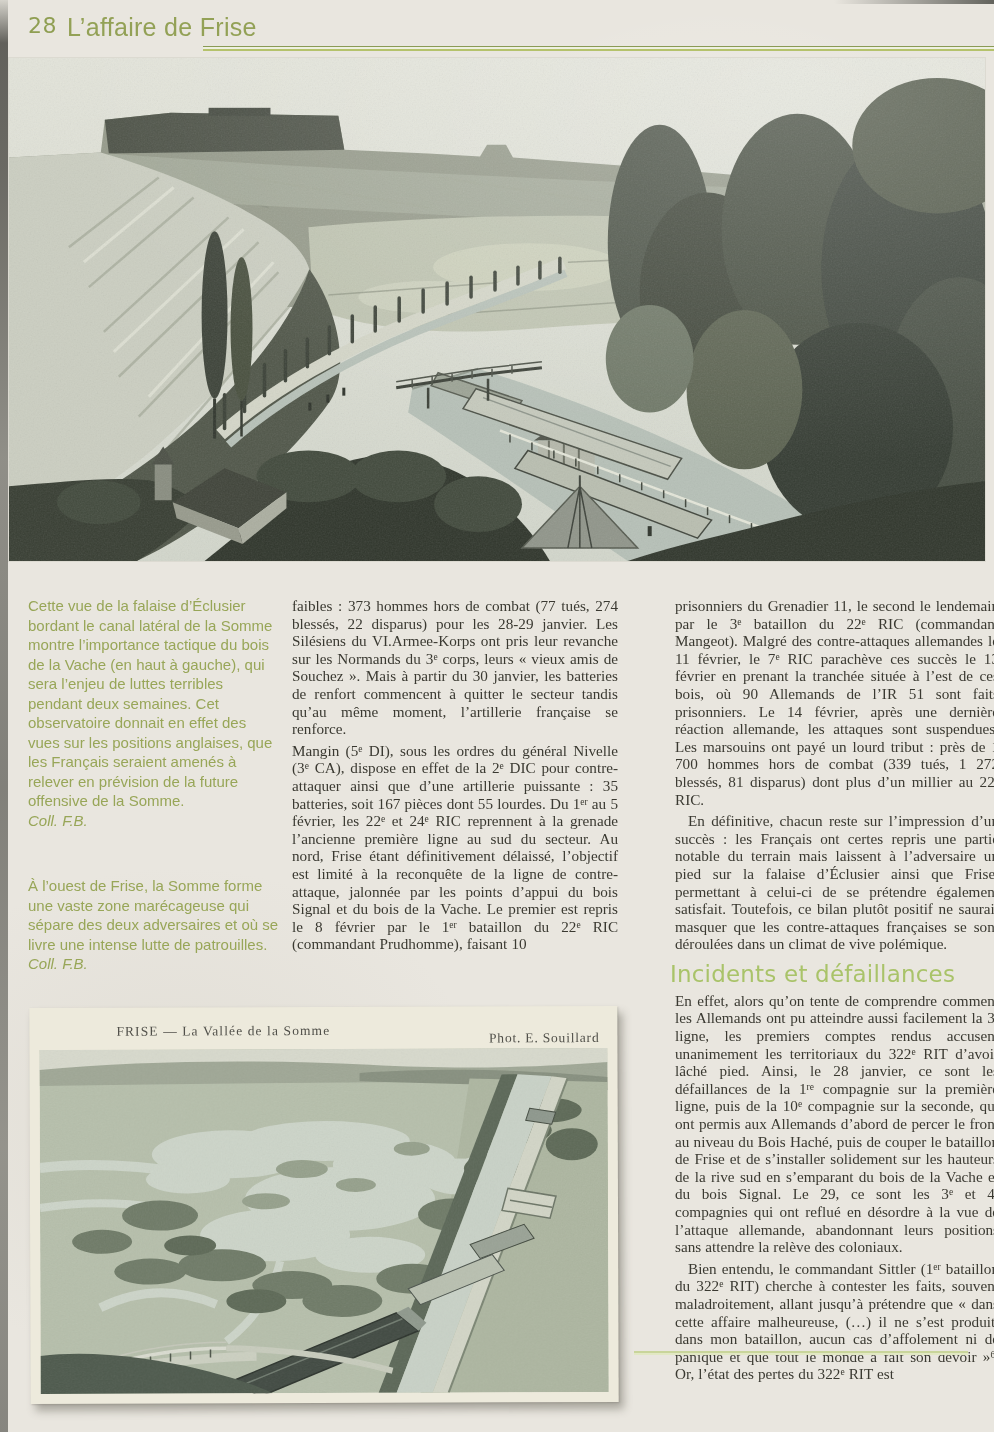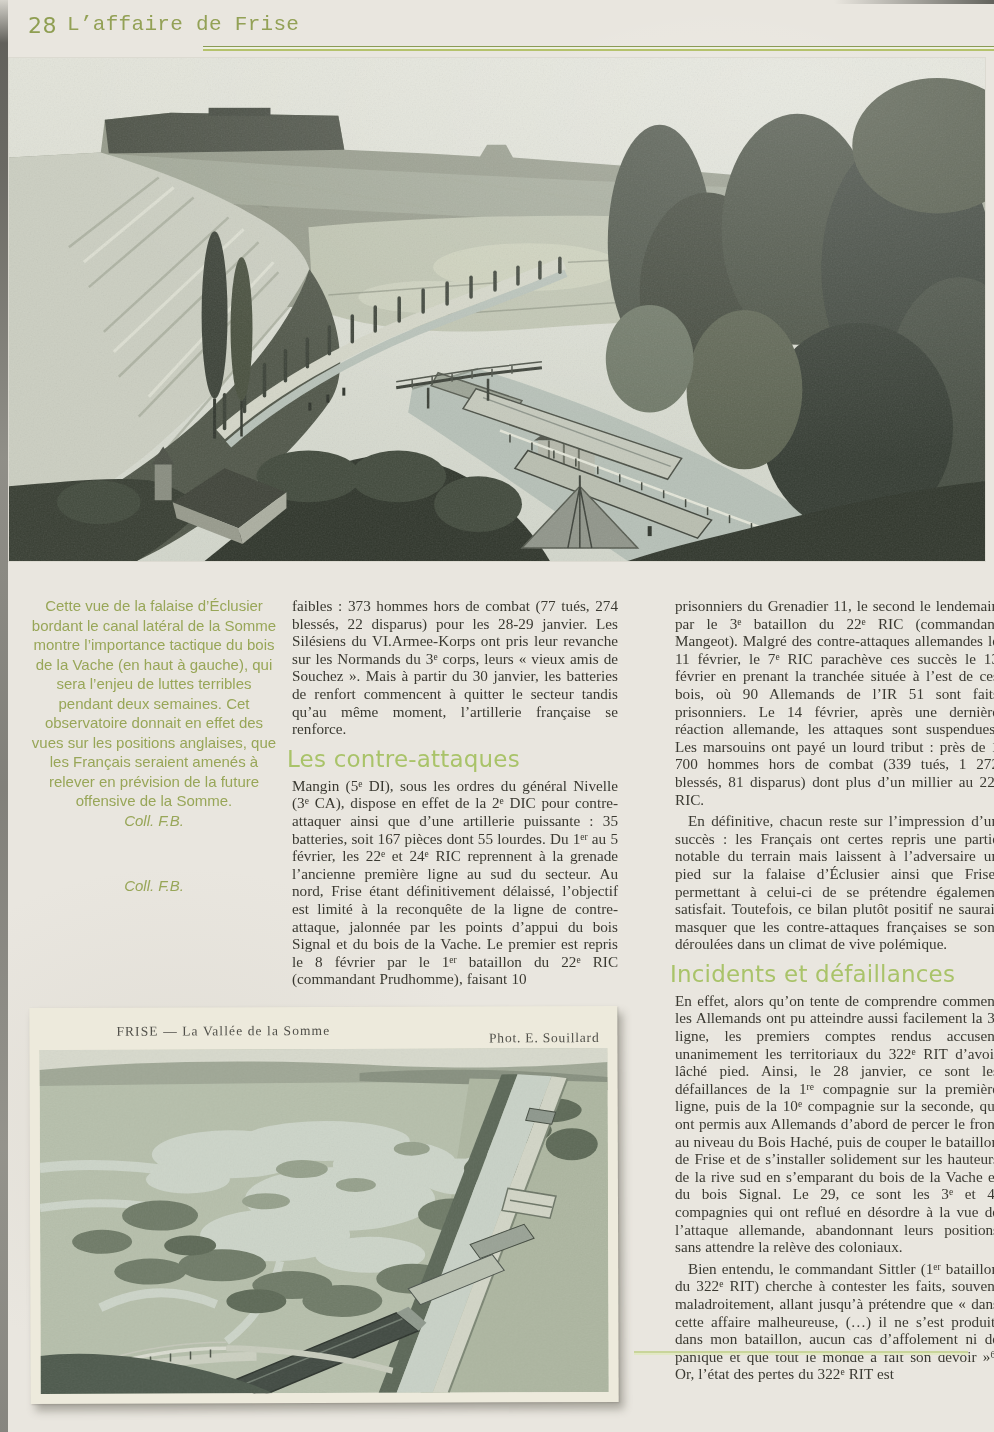--- a/index.html
+++ b/index.html
@@ -13,30 +13,30 @@
   }
   
   .edge-left{position:absolute;left:0;top:0;width:8px;height:100%;
     background:linear-gradient(180deg,#d3d1c9 0%,#4a4944 3%,#55544e 12%,#807f78 32%,#6f6e68 55%,#86857e 80%,#75746e 100%);
     opacity:.85;}
   .edge-topright{position:absolute;right:0;top:0;width:160px;height:4px;
     background:linear-gradient(90deg,transparent,#62625c);}
   
   .pagenum{position:absolute;left:28px;top:13px;font-family:"DejaVu Sans",sans-serif;
     font-size:22px;color:#8f9e52;letter-spacing:.5px;}
-  .runhead{position:absolute;left:67px;top:13px;font-family:Liberation Mono, monospace;
-    font-size:21px;color:#93a156;letter-spacing:.3px;}
+  .runhead{position:absolute;left:67px;top:13px;font-family:Liberation Sans, sans-serif;
+    font-size:25px;color:#93a156;letter-spacing:.3px;}
   .rule-header{position:absolute;left:203px;top:46px;width:791px;height:5px;
     background:linear-gradient(180deg,#8a9a55 0 1.5px,#eef0e0 1.5px 3px,#b5c26b 3px 5px);}
   
   .photo-top{position:absolute;left:8px;top:57px;width:978px;height:505px;margin:0;
     border:1px solid #dcdad1;box-sizing:border-box;background:#cfd3c8;}
   .photo-top svg{display:block;width:100%;height:100%;}
   
-  .caption{position:absolute;left:28px;width:252px;text-align:center;
+  .caption{position:absolute;left:28px;width:252px;text-align:left;
     font-family:"Liberation Sans",sans-serif;font-size:15px;line-height:19.5px;color:#98a658;}
   .caption p{margin:0;}
   .caption .credit{font-style:italic;}
   .caption1{top:596px;}
   .caption2{top:876px;}
   
   .col{position:absolute;top:593px;}
   .col-mid{left:288px;width:334px;}
   .col-right{left:671px;width:332px;}
   .body{margin:4px;font-size:15.2px;line-height:17.6px;text-align:justify;color:#3a3931;word-spacing:.02em;}
@@ -241,26 +241,26 @@
       <rect width="978" height="505" filter="url(#grainA)" opacity="0.13"></rect>
     </svg>
   </figure>
 
   <aside class="caption caption1">
     <p>Cette vue de la falaise d’Éclusier bordant le canal latéral de la Somme montre l’importance tactique du bois de la Vache (en haut à gauche), qui sera l’enjeu de luttes terribles pendant deux semaines. Cet observatoire donnait en effet des vues sur les positions anglaises, que les Français seraient amenés à relever en prévision de la future offensive de la Somme.</p>
     <p class="credit">Coll. F.B.</p>
   </aside>
 
   <aside class="caption caption2">
+    <p>À l’ouest de Frise, la Somme forme une vaste zone marécageuse qui sépare des deux adversaires et où se livre une intense lutte de patrouilles.</p>
     <p class="credit">Coll. F.B.</p>
   </aside>
 
   <section class="col col-mid">
     <p class="body">faibles : 373 hommes hors de combat (77 tués, 274 blessés, 22 disparus) pour les 28-29 janvier. Les Silésiens du VI.Armee-Korps ont pris leur revanche sur les Normands du 3<sup>e</sup> corps, leurs « vieux amis de Souchez ». Mais à partir du 30 janvier, les batteries de renfort commencent à quitter le secteur tandis qu’au même moment, l’artillerie française se renforce.</p>
-    <h2 class="subhead">Les contre-attaques</h2>
     <p class="body">Mangin (5<sup>e</sup> DI), sous les ordres du général Nivelle (3<sup>e</sup> CA), dispose en effet de la 2<sup>e</sup> DIC pour contre-attaquer ainsi que d’une artillerie puissante : 35 batteries, soit 167 pièces dont 55 lourdes. Du 1<sup>er</sup> au 5 février, les 22<sup>e</sup> et 24<sup>e</sup> RIC reprennent à la grenade l’ancienne première ligne au sud du secteur. Au nord, Frise étant définitivement délaissé, l’objectif est limité à la reconquête de la ligne de contre-attaque, jalonnée par les points d’appui du bois Signal et du bois de la Vache. Le premier est repris le 8 février par le 1<sup>er</sup> bataillon du 22<sup>e</sup> RIC (commandant Prudhomme), faisant 10</p>
   </section>
 
   <section class="col col-right">
     <p class="body">prisonniers du Grenadier 11, le second le lendemain par le 3<sup>e</sup> bataillon du 22<sup>e</sup> RIC (commandant Mangeot). Malgré des contre-attaques allemandes le 11 février, le 7<sup>e</sup> RIC parachève ces succès le 13 février en prenant la tranchée située à l’est de ces bois, où 90 Allemands de l’IR 51 sont faits prisonniers. Le 14 février, après une dernière réaction allemande, les attaques sont suspendues. Les marsouins ont payé un lourd tribut : près de 1 700 hommes hors de combat (339 tués, 1 272 blessés, 81 disparus) dont plus d’un millier au 22<sup>e</sup> RIC.</p>
     <p class="body indent">En définitive, chacun reste sur l’impression d’un succès : les Français ont certes repris une partie notable du terrain mais laissent à l’adversaire un pied sur la falaise d’Éclusier ainsi que Frise, permettant à celui-ci de se prétendre également satisfait. Toutefois, ce bilan plutôt positif ne saurait masquer que les contre-attaques françaises se sont déroulées dans un climat de vive polémique.</p>
     <h2 class="subhead">Incidents et défaillances</h2>
     <p class="body">En effet, alors qu’on tente de comprendre comment les Allemands ont pu atteindre aussi facilement la 3<sup>e</sup> ligne, les premiers comptes rendus accusent unanimement les territoriaux du 322<sup>e</sup> RIT d’avoir lâché pied. Ainsi, le 28 janvier, ce sont les défaillances de la 1<sup>re</sup> compagnie sur la première ligne, puis de la 10<sup>e</sup> compagnie sur la seconde, qui ont permis aux Allemands d’abord de percer le front au niveau du Bois Haché, puis de couper le bataillon de Frise et de s’installer solidement sur les hauteurs de la rive sud en s’emparant du bois de la Vache et du bois Signal. Le 29, ce sont les 3<sup>e</sup> et 4<sup>e</sup> compagnies qui ont reflué en désordre à la vue de l’attaque allemande, abandonnant leurs positions sans attendre la relève des coloniaux.</p>
     <p class="body indent">Bien entendu, le commandant Sittler (1<sup>er</sup> bataillon du 322<sup>e</sup> RIT) cherche à contester les faits, souvent maladroitement, allant jusqu’à prétendre que « dans cette affaire malheureuse, (…) il ne s’est produit, dans mon bataillon, aucun cas d’affolement ni de panique et que tout le monde a fait son devoir »<sup>6</sup>. Or, l’état des pertes du 322<sup>e</sup> RIT est</p>
   </section>

